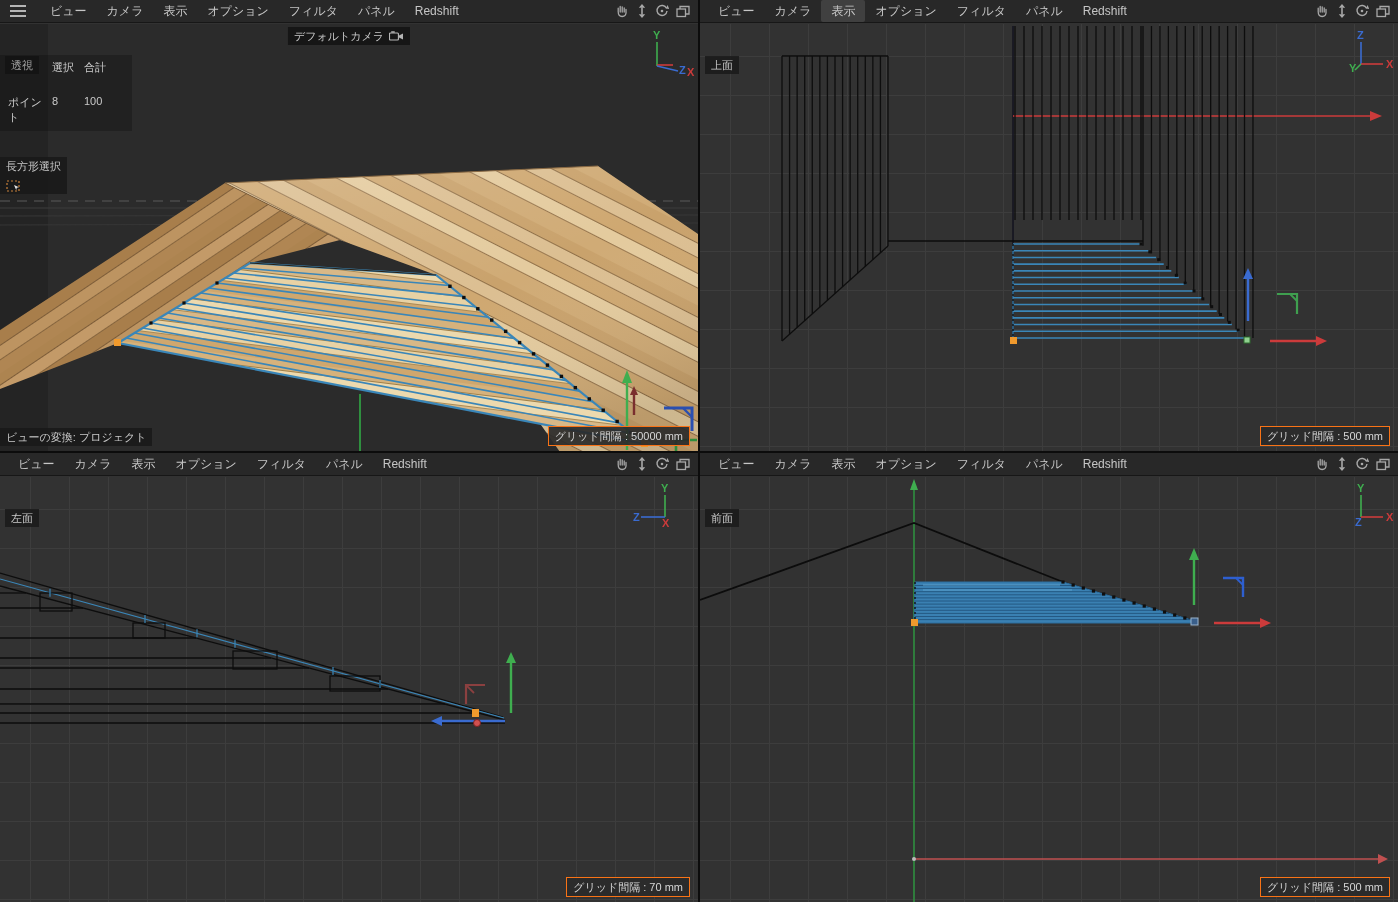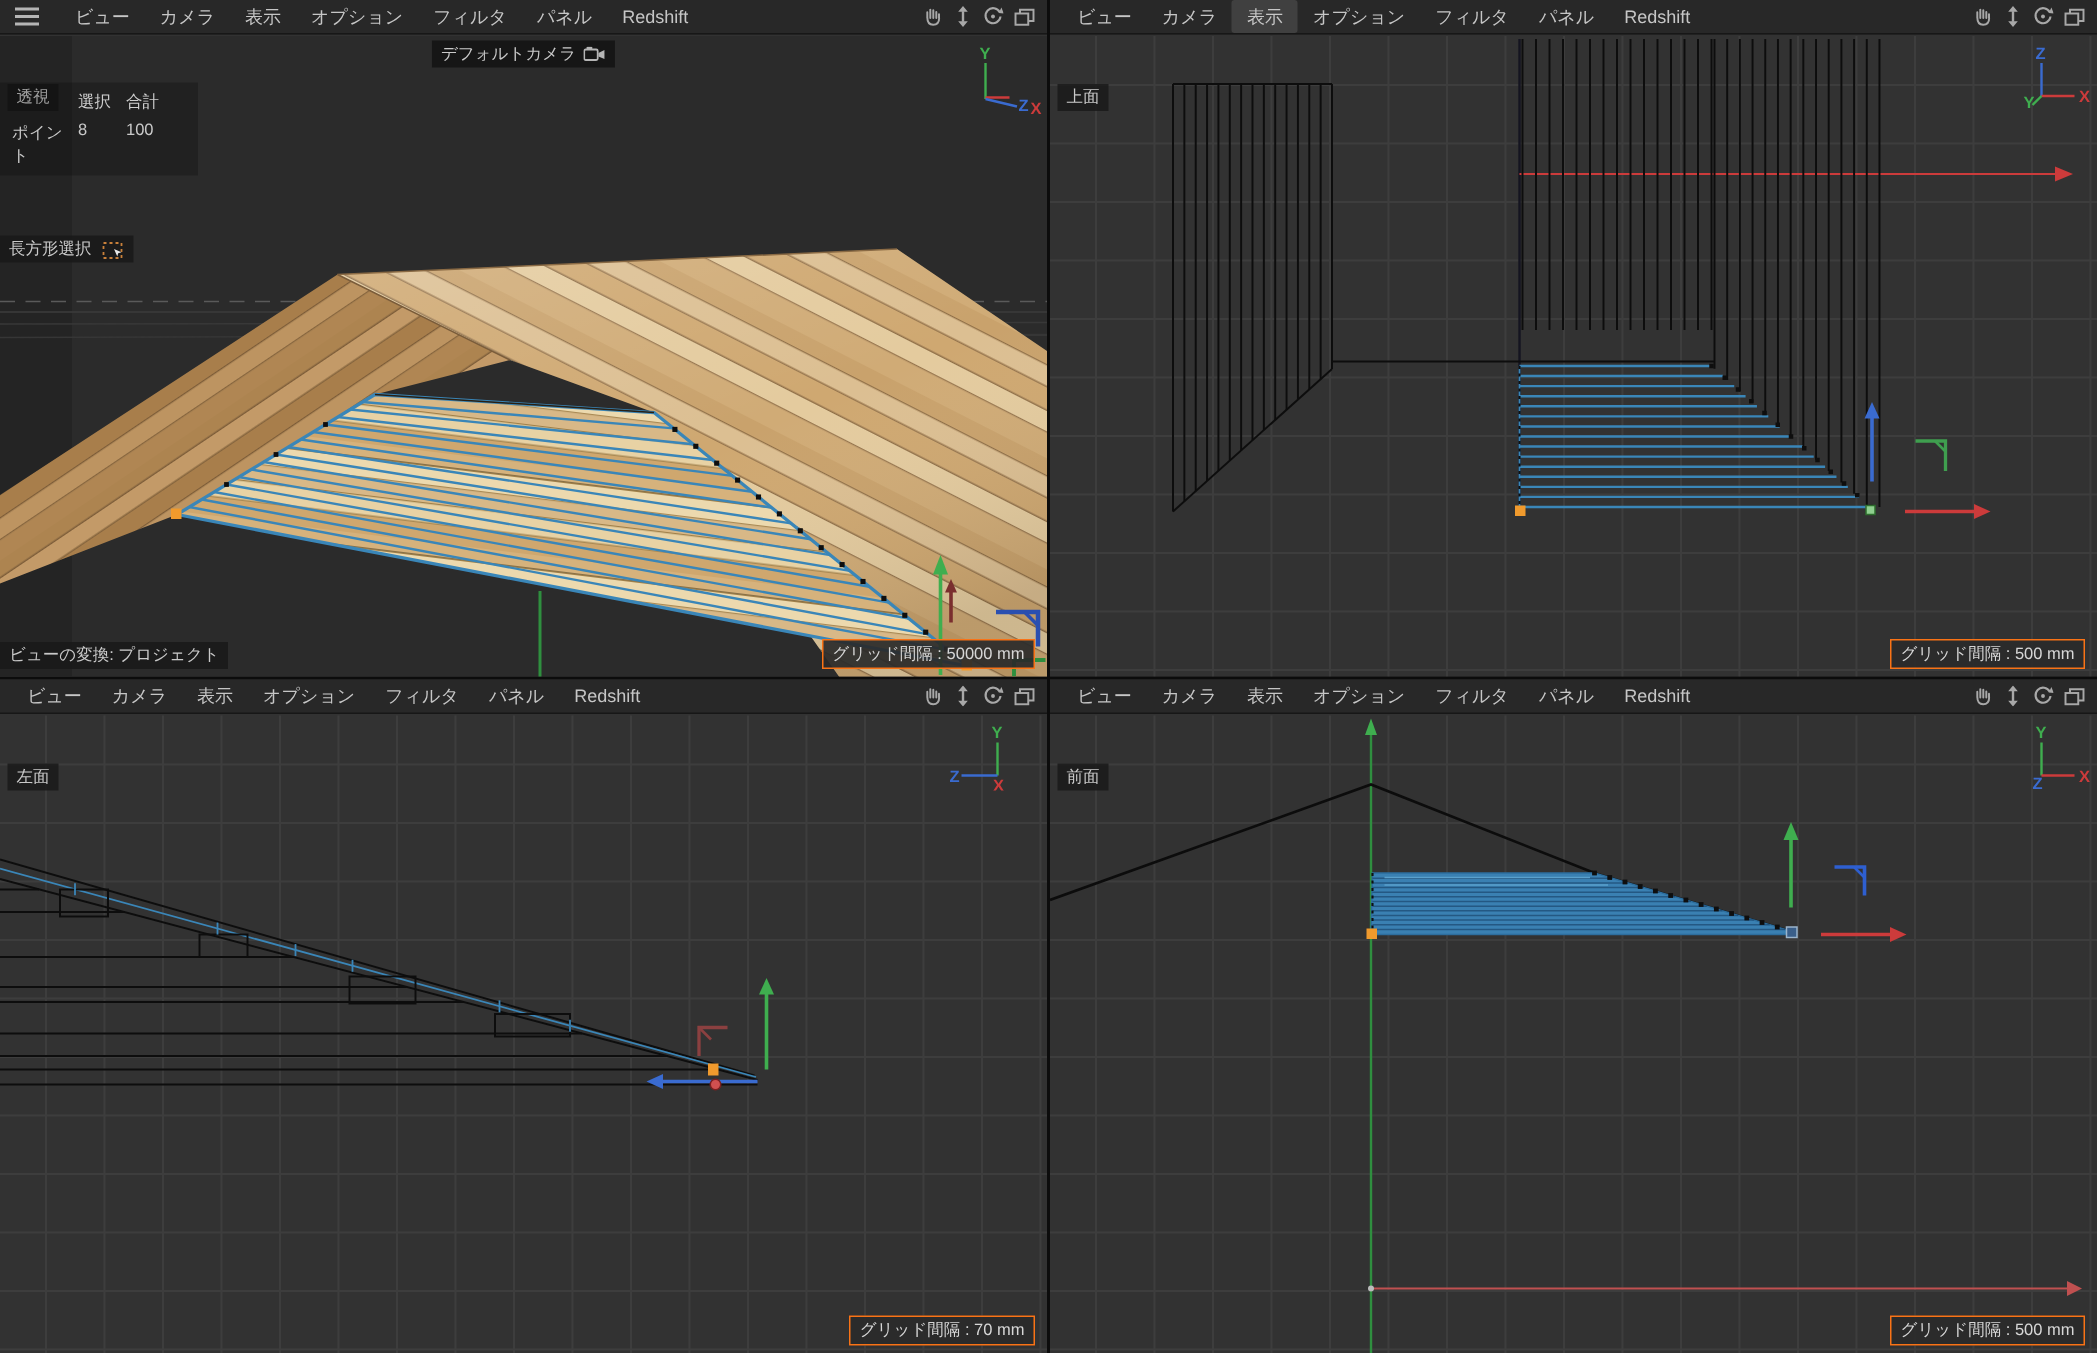--- a/index.html
+++ b/index.html
@@ -27,26 +27,26 @@
   background-image:linear-gradient(var(--grid-line) 1px,transparent 1px),
                    linear-gradient(90deg,var(--grid-line) 1px,transparent 1px);
   background-size:39px 39px;background-position:-9px -7px;}
 .persp .content{background:#2b2b2b;}
 svg.scene{position:absolute;inset:0;}
 .chip{position:absolute;z-index:4;background:rgba(24,24,24,.82);color:#c9c9c9;
   font-size:11px;line-height:14px;padding:2px 6px;white-space:nowrap;}
 .chip.bordered{border:1px solid #f97316;background:rgba(42,42,42,.92);color:#d6d6d6;}
 .vplabel{left:5px;top:5px;margin-top:27px;}
 .camchip{left:50%;transform:translateX(-50%);top:3px;display:flex;gap:5px;align-items:center;background:rgba(20,20,20,.9);}
-.toolchip{left:0;top:133px;display:flex;gap:7px;align-items:flex-end;}
+.toolchip{left:0;top:133px;display:flex;gap:7px;align-items:flex-start;flex-direction:column;}
 .xformchip{left:0;bottom:5px;}
 .gridchip{right:8px;bottom:5px;}
 .stats{position:absolute;z-index:4;left:0;top:31px;background:rgba(0,0,0,.22);
   color:#c9c9c9;font-size:11px;padding:5px 10px 6px 8px;
-  display:grid;grid-template-columns:44px 32px 38px;row-gap:6px;}
+  display:grid;grid-template-columns:44px 32px 38px;row-gap:20px;}
 .stats .h{color:#cfcfcf}
 .gizmo{position:absolute;z-index:4;right:3px;top:4px;}
 .gizmo text{font-size:11px;font-weight:bold;font-family:"Liberation Sans",sans-serif;}
 
 .wire{stroke:#0d0d0d;stroke-width:1.3;fill:none}
 .wire2{stroke:#0c0c0c;stroke-width:1.8;fill:none}
 .blue{stroke:var(--selection-blue);stroke-width:1.6;fill:none}
 .bluethin{stroke:var(--selection-blue);stroke-width:1.2;fill:none}
 .tickdash{stroke:#101010;stroke-width:1.4;stroke-dasharray:2 3;fill:none}
 .dot{fill:#0e0e0e}

